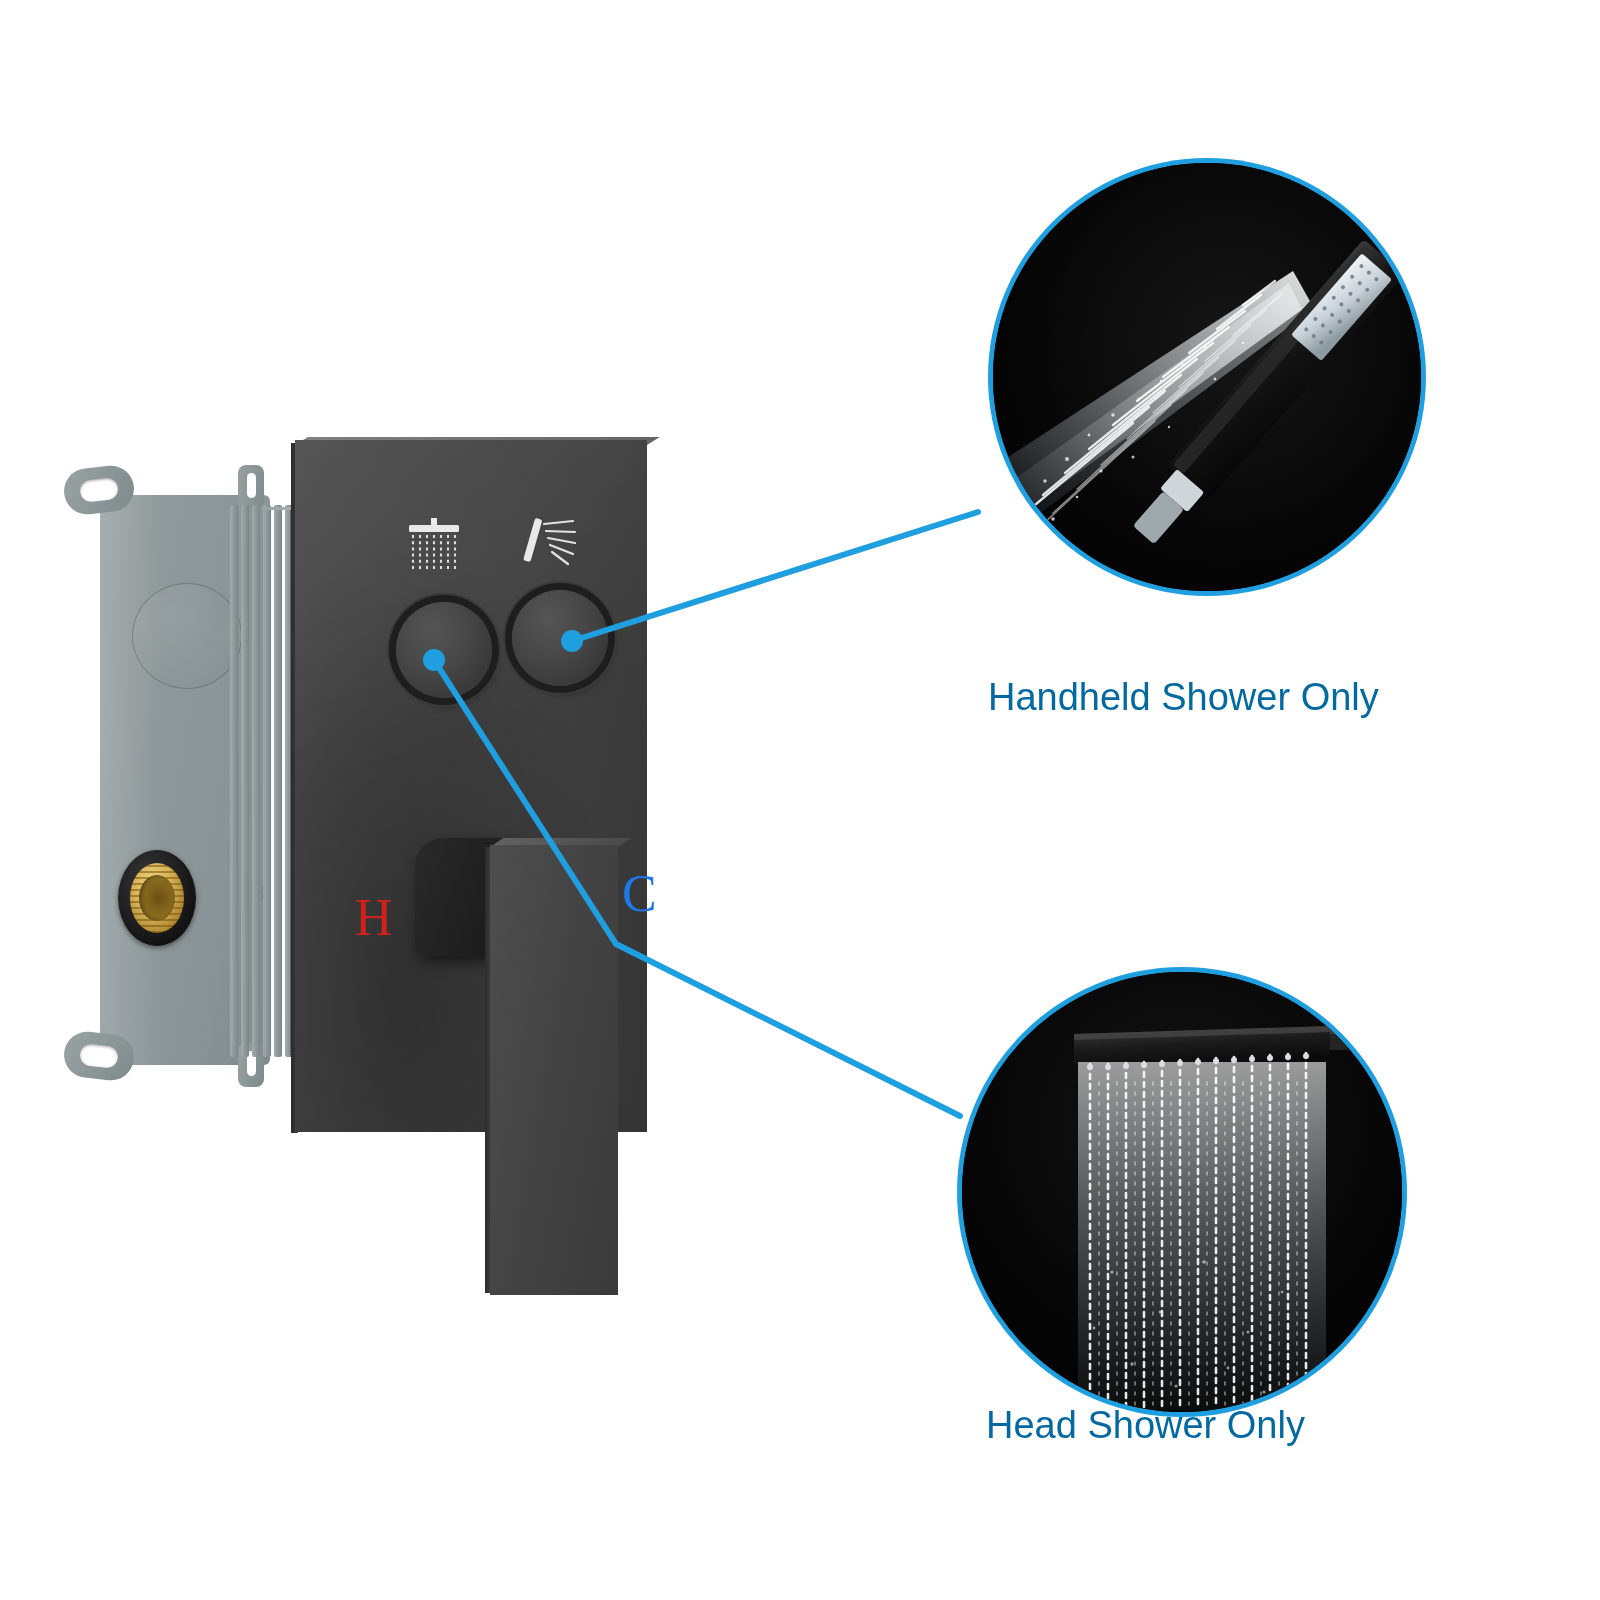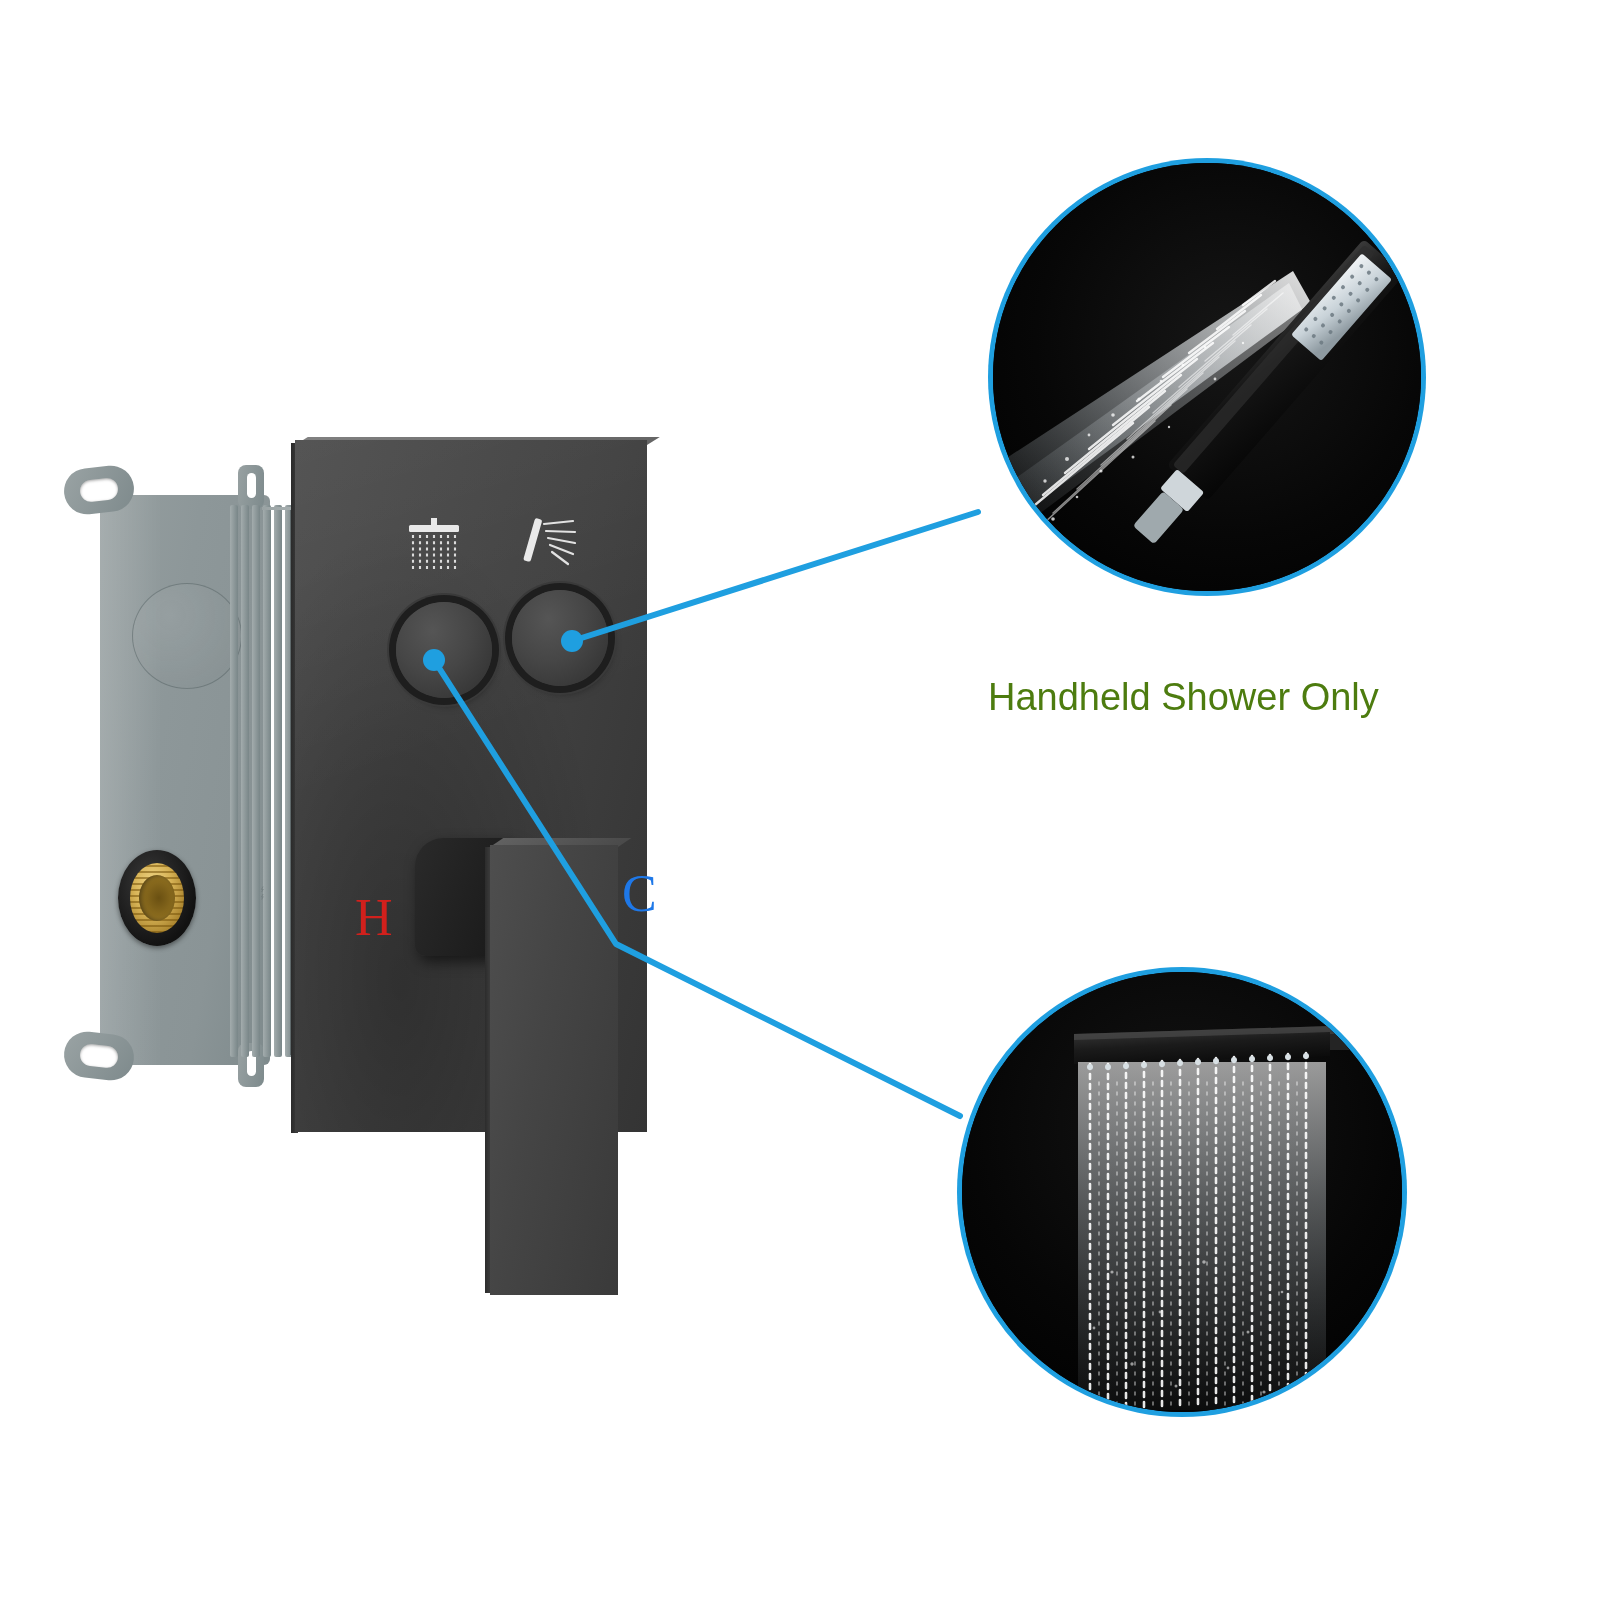--- a/index.html
+++ b/index.html
@@ -293,21 +293,21 @@
     border-radius: 50%;
     overflow: hidden;
     background: #000000;
     box-shadow: 0 0 0 5px #1f9fe0;
   }
   .callout.top    { left: 993px; top: 163px;  width: 428px; height: 428px; }
   .callout.bottom { left: 962px; top: 972px;  width: 440px; height: 440px; }
 
   .callout-label {
     position: absolute;
-    color: #4d7c0f;
+    color: #0369a1;
     font-size: 38px;
     font-family: "Liberation Sans", sans-serif;
     white-space: nowrap;
   }
   .callout-label.top    { left: 988px;  top: 676px; }
   .callout-label.bottom { left: 986px;  top: 1404px; }
 </style>
 </head>
 <body>
 
@@ -591,14 +591,15 @@
           <circle cx="286" cy="360" r="1.5"></circle>
         <circle cx="320" cy="320" r="1.3"></circle>
           <circle cx="170" cy="392" r="1.7"></circle>
         <circle cx="214" cy="414" r="1.5"></circle>
           <circle cx="266" cy="396" r="1.4"></circle>
         <circle cx="302" cy="420" r="1.6"></circle>
           <circle cx="132" cy="356" r="1.4"></circle>
       </g>
     </svg>
   </div>
+  <div class="callout-label bottom">Head Shower Only</div>
 
 </div>
 
 </body></html>

